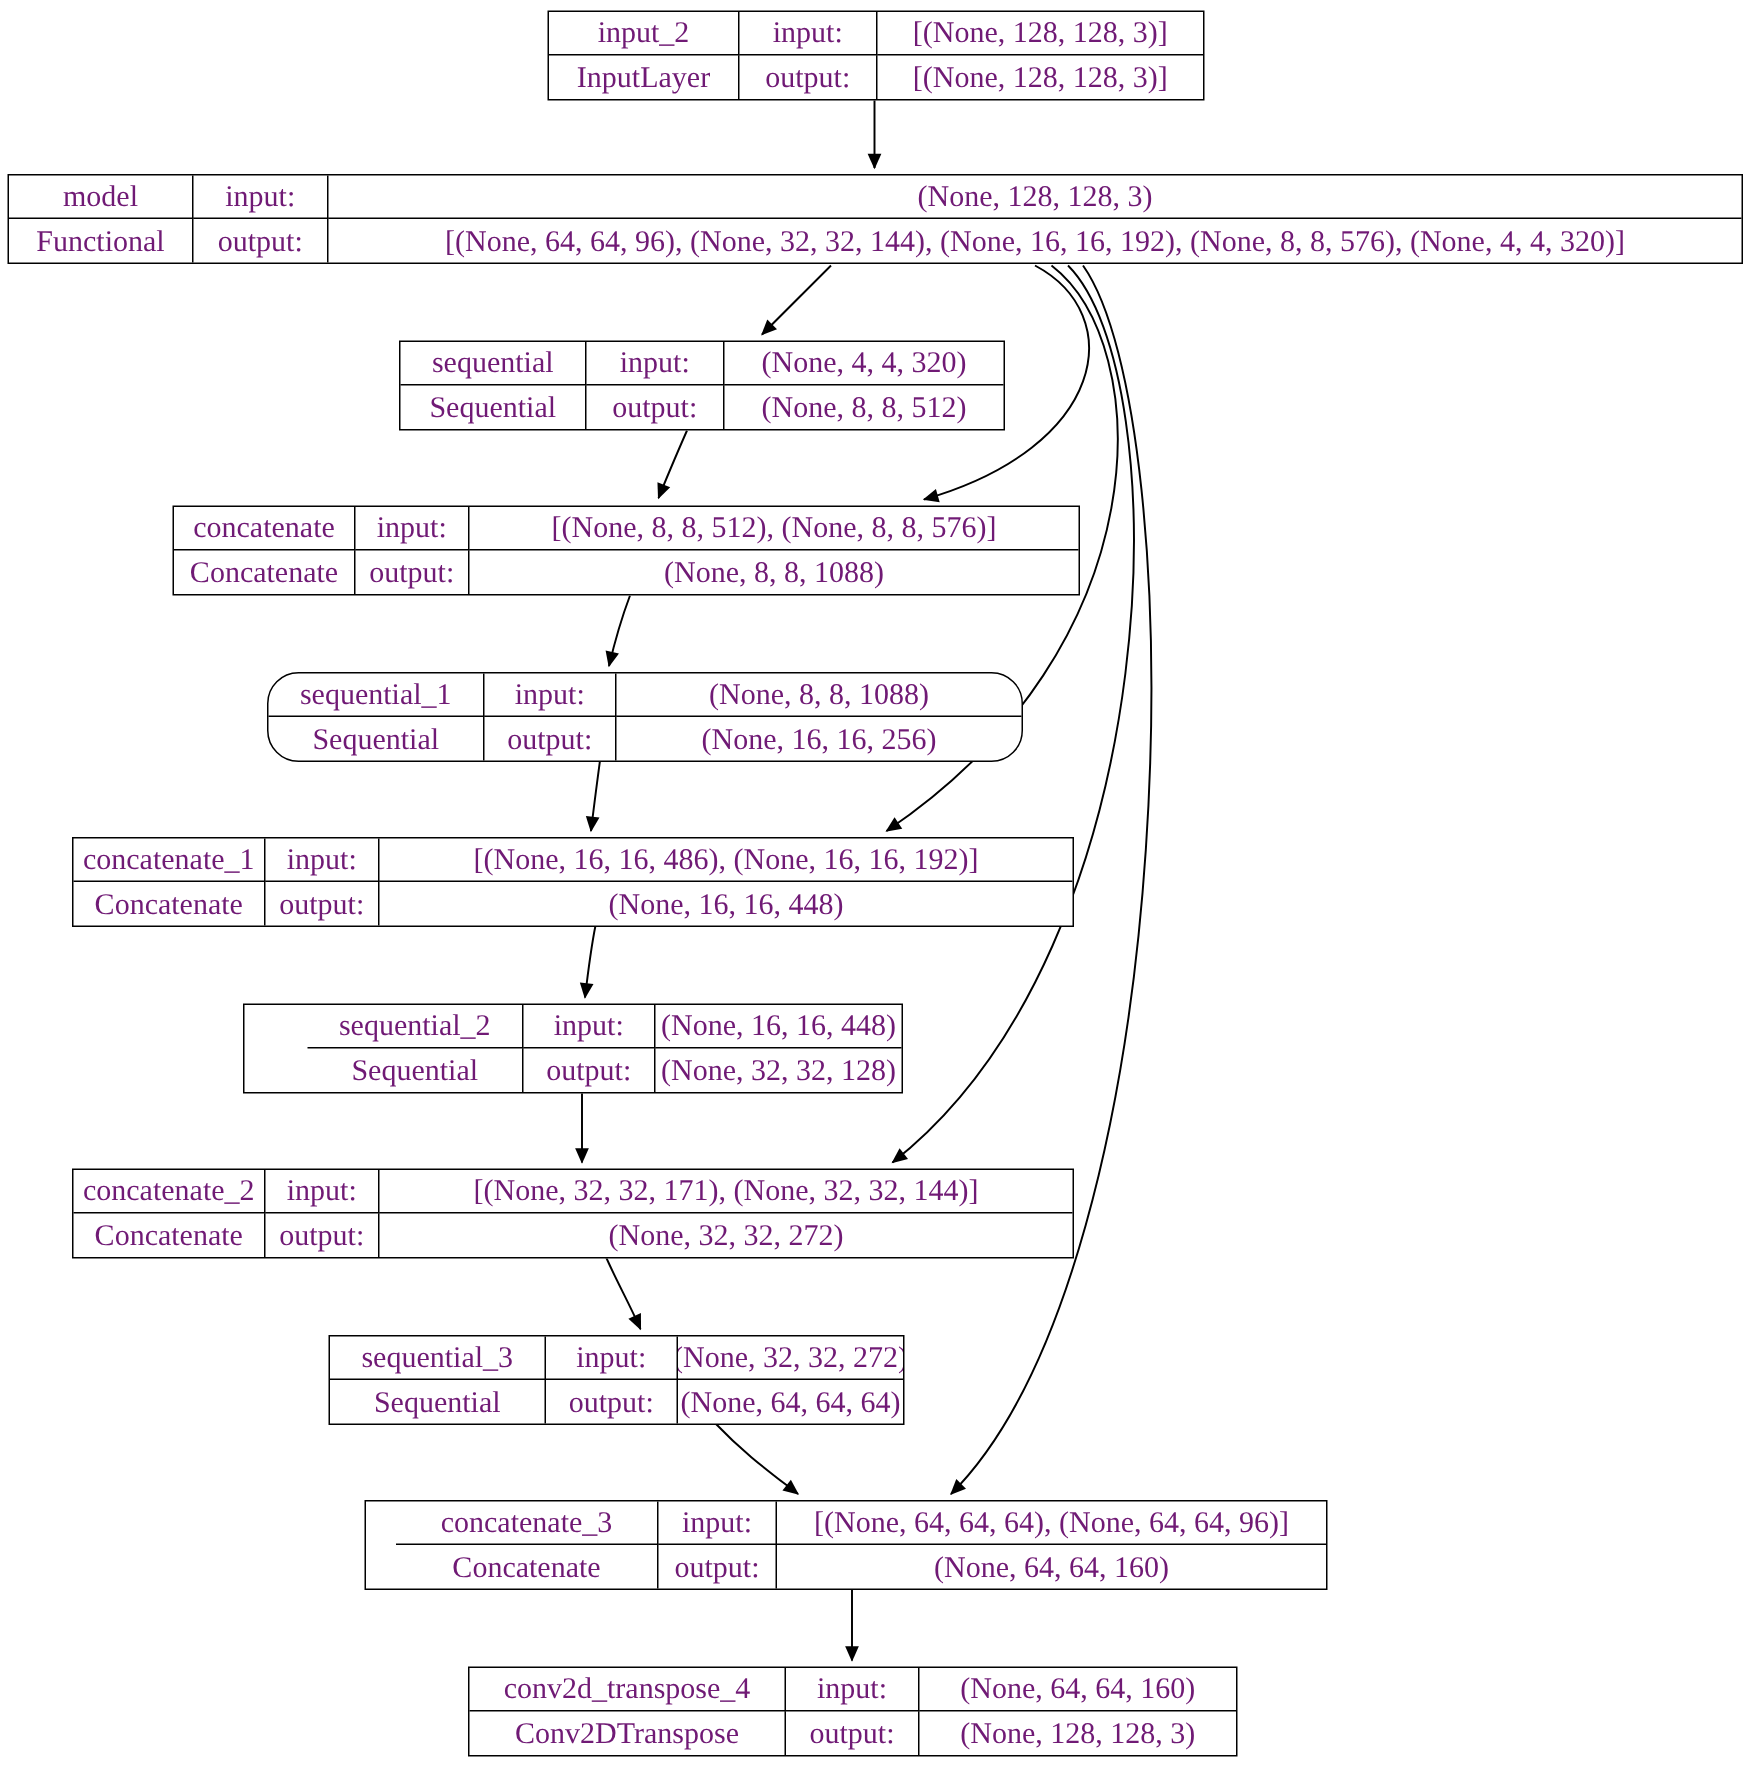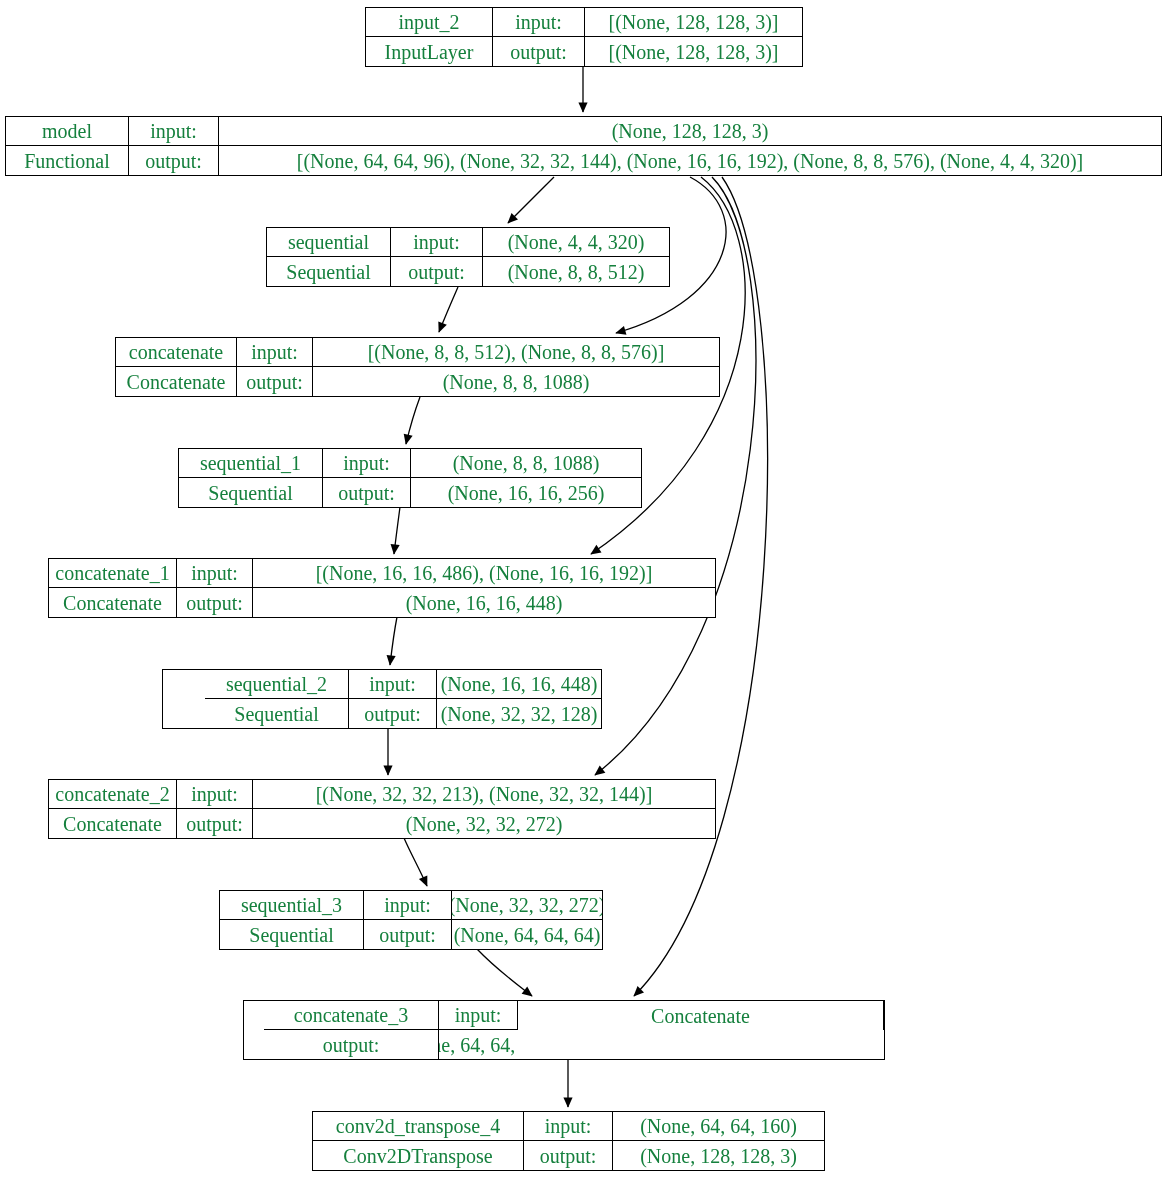--- a/index.html
+++ b/index.html
@@ -2,21 +2,21 @@
 <html><head>
 <meta charset="utf-8">
 <style>
   html, body { margin: 0; padding: 0; background: #ffffff; }
   #canvas {
     position: relative;
     width: 1168px;
     height: 1180px;
     background: #ffffff;
     font-family: "Liberation Serif", "DejaVu Serif", serif;
-    color: #15803d;
+    color: #701a75;
   }
   #edge-layer {
     position: absolute;
     left: 0; top: 0;
     width: 1168px; height: 1180px;
   }
   .node {
     position: absolute;
     display: grid;
     grid-template-rows: 29px 29px;
@@ -95,21 +95,21 @@
 
   <div class="node" style="left:115px; top:337px; width:605px; grid-template-columns:121px 76px 1fr;">
     <div class="cell r1 c1">concatenate</div>
     <div class="cell r1 c2">input:</div>
     <div class="cell r1 c3">[(None, 8, 8, 512), (None, 8, 8, 576)]</div>
     <div class="cell r2 c1">Concatenate</div>
     <div class="cell r2 c2">output:</div>
     <div class="cell r2 c3">(None, 8, 8, 1088)</div>
   </div>
 
-  <div class="node" style="left:178px; top:448px; width:464px; grid-template-columns:144px 88px 1fr;">
+  <div class="node" style="left:178px; top:448px; width:504px; grid-template-columns:144px 88px 1fr;border-radius:21px;">
     <div class="cell r1 c1">sequential_1</div>
     <div class="cell r1 c2">input:</div>
     <div class="cell r1 c3">(None, 8, 8, 1088)</div>
     <div class="cell r2 c1">Sequential</div>
     <div class="cell r2 c2">output:</div>
     <div class="cell r2 c3">(None, 16, 16, 256)</div>
   </div>
 
   <div class="node" style="left:48px; top:558px; width:668px; grid-template-columns:128px 76px 1fr;">
     <div class="cell r1 c1">concatenate_1</div>
@@ -125,38 +125,39 @@
     <div class="cell r1 c2">input:</div>
     <div class="cell r1 c3">(None, 16, 16, 448)</div>
     <div class="cell r2 c1">Sequential</div>
     <div class="cell r2 c2">output:</div>
     <div class="cell r2 c3">(None, 32, 32, 128)</div>
   </div>
 
   <div class="node" style="left:48px; top:779px; width:668px; grid-template-columns:128px 76px 1fr;">
     <div class="cell r1 c1">concatenate_2</div>
     <div class="cell r1 c2">input:</div>
-    <div class="cell r1 c3">[(None, 32, 32, 213), (None, 32, 32, 144)]</div>
+    <div class="cell r1 c3">[(None, 32, 32, 171), (None, 32, 32, 144)]</div>
     <div class="cell r2 c1">Concatenate</div>
     <div class="cell r2 c2">output:</div>
     <div class="cell r2 c3">(None, 32, 32, 272)</div>
   </div>
 
   <div class="node" style="left:219px; top:890px; width:384px; grid-template-columns:144px 88px 1fr;">
     <div class="cell r1 c1">sequential_3</div>
     <div class="cell r1 c2">input:</div>
     <div class="cell r1 c3">(None, 32, 32, 272)</div>
     <div class="cell r2 c1">Sequential</div>
     <div class="cell r2 c2">output:</div>
     <div class="cell r2 c3">(None, 64, 64, 64)</div>
   </div>
 
   <div class="node" style="left:243px; top:1000px; width:642px; grid-template-columns:175px 79px 1fr;padding-left:20px;">
     <div class="cell r1 c1">concatenate_3</div>
     <div class="cell r1 c2">input:</div>
+    <div class="cell r1 c3">[(None, 64, 64, 64), (None, 64, 64, 96)]</div>
     <div class="cell r2 c1">Concatenate</div>
     <div class="cell r2 c2">output:</div>
     <div class="cell r2 c3">(None, 64, 64, 160)</div>
   </div>
 
   <div class="node" style="left:312px; top:1111px; width:513px; grid-template-columns:211px 89px 1fr;">
     <div class="cell r1 c1">conv2d_transpose_4</div>
     <div class="cell r1 c2">input:</div>
     <div class="cell r1 c3">(None, 64, 64, 160)</div>
     <div class="cell r2 c1">Conv2DTranspose</div>

